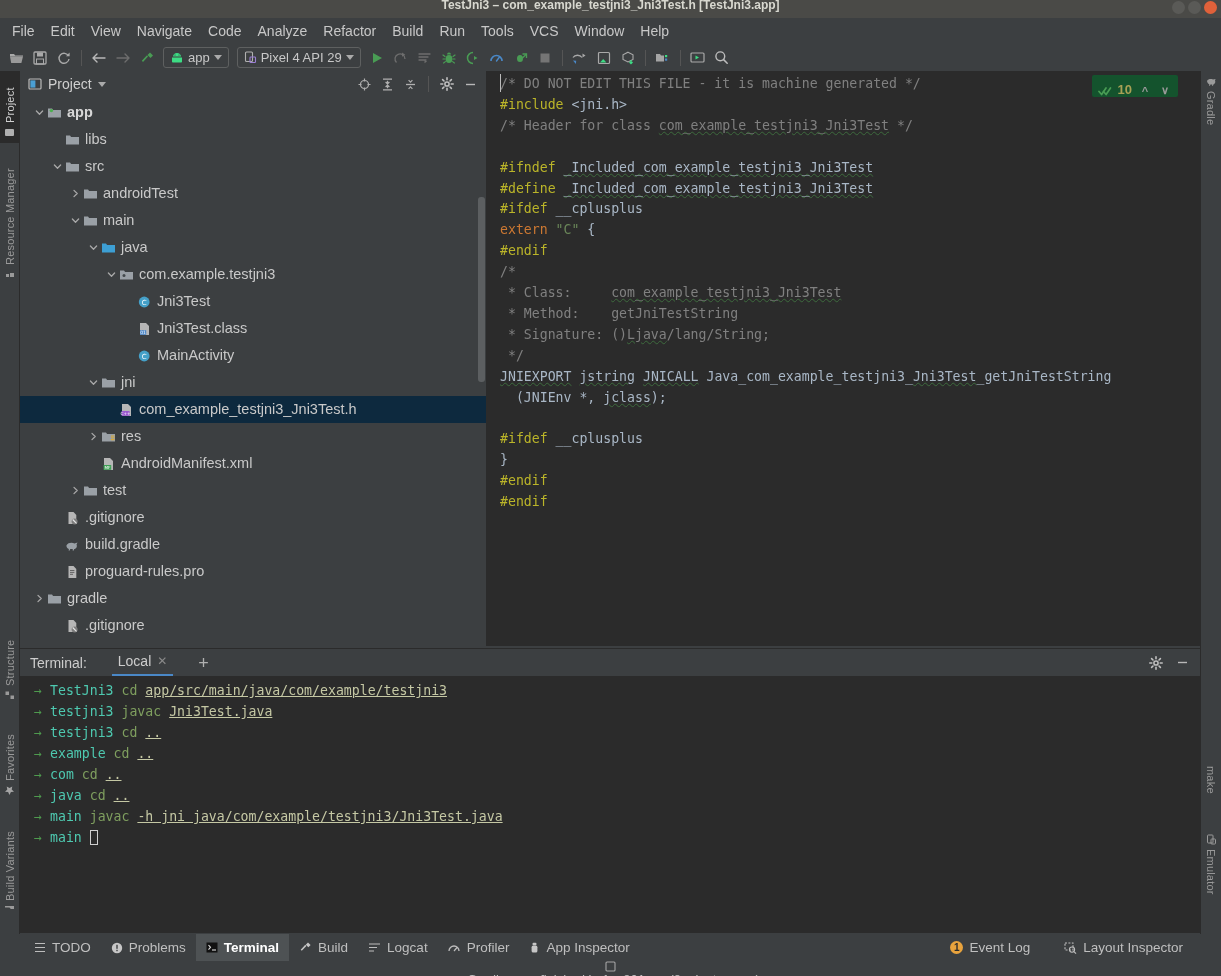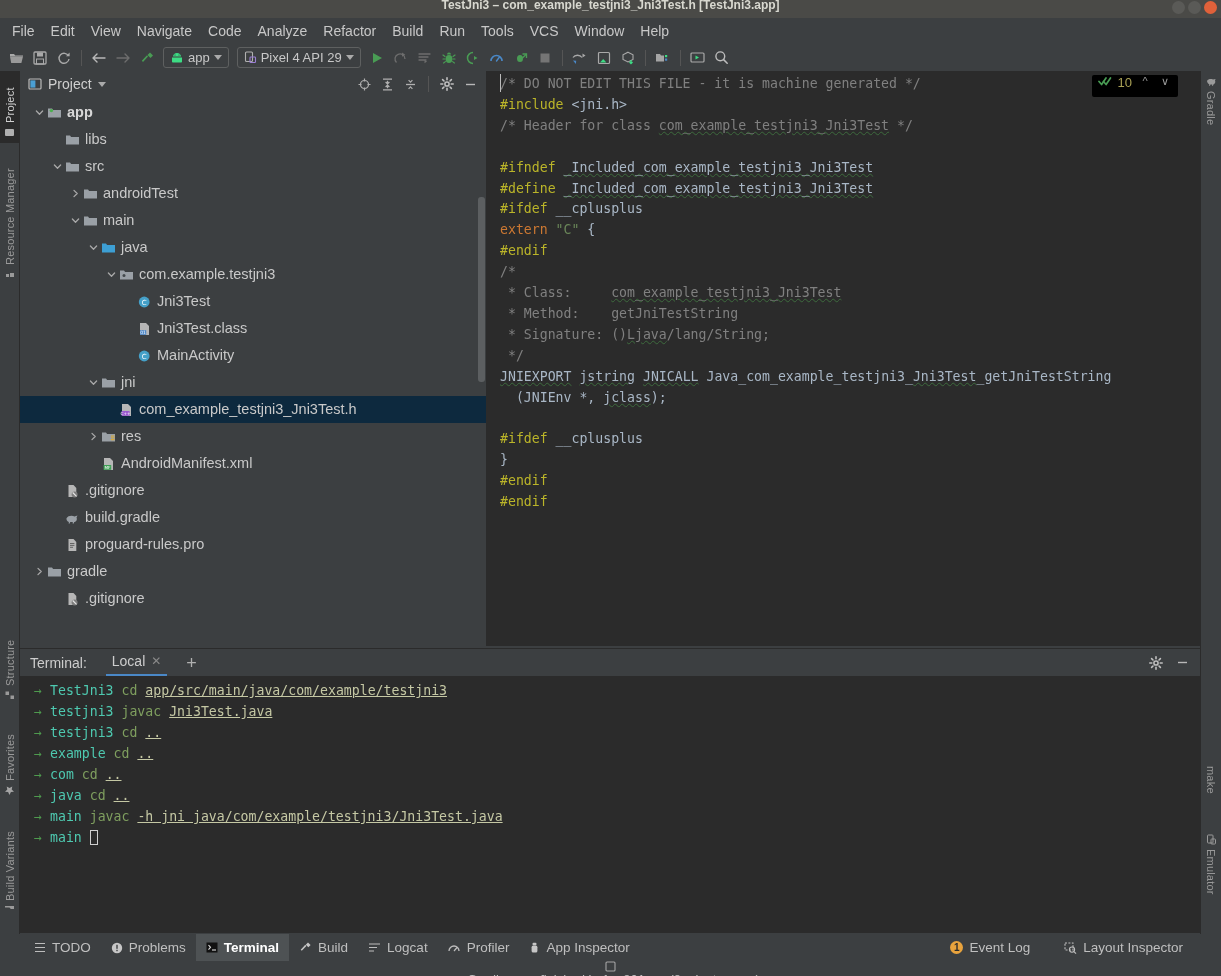--- a/index.html
+++ b/index.html
@@ -124,37 +124,37 @@
   .c-comment { color: #808080; }
   .c-pre { color: #bbb529; }
   .c-str { color: #6a8759; }
   .c-kw { color: #cc7832; }
   .squiggle { text-decoration: underline; text-decoration-style: wavy; text-decoration-color: #3d6a3d; text-decoration-thickness: 1px; }
   .caret-line {
     position: absolute; left: 12px; top: 3px; width: 1px; height: 18px; background: #bbb;
   }
   .inspect-widget {
     position: absolute; right: 22px; top: 4px; height: 22px;
-    display: flex; align-items: flex-start; gap: 6px; padding: 0 6px;
-    background: #000000; border-radius: 2px; font-size: 12.5px; color: #9a9a9a;
+    display: flex; align-items: flex-end; gap: 6px; padding: 0 6px;
+    background: #14532d; border-radius: 2px; font-size: 12.5px; color: #9a9a9a; font-weight: bold;
   }
   .insp-count { color: #a9a055; font-size: 13px; }
   .chev { font-size: 11px; color: #999; width: 14px; text-align: center; }
   .ed-scrollbar {
     position: absolute; right: 0; top: 0; width: 12px; height: 575px; background: #2b2b2b;
   }
 
   
   .term-panel {
     position: absolute; left: 20px; top: 648px; width: 1180px; height: 285px;
     background: #2b2b2b; border-top: 1px solid #2b2b2b;
   }
   .term-header {
     height: 27px; background: #3c3f41; display: flex; align-items: center;
-    padding-left: 10px; gap: 9px;
+    padding-left: 10px; gap: 15px;
   }
   .term-label { font-size: 14px; color: #cdcdcd; margin-right: 10px; }
   .term-tab {
     font-size: 14px; color: #cdcdcd; padding: 4px 6px 5px 6px;
     border-bottom: 2px solid #4a88c7; display: flex; align-items: center; gap: 6px;
   }
   .term-tab .x { font-size: 12px; color: #8a8a8a; }
   .term-plus { font-size: 18px; color: #b0b0b0; padding: 0 10px; line-height: 1; }
   .term-hicons { margin-left: auto; display: flex; align-items: center; gap: 6px; padding-right: 8px; }
   .term-body {
@@ -649,20 +649,33 @@
             <span class="arrow"></span>
             <span class="ficon">
               <svg width="15" height="14" viewBox="0 0 15 14">
                 <path d="M3 1h6l3 3v9H3z" fill="#b6b6b6"></path>
                 <rect x="2.6" y="8" width="7.6" height="4.8" fill="#3ea055"></rect>
                 <text x="6.4" y="12" font-size="4.2" fill="#fff" text-anchor="middle" font-family="DejaVu Sans, sans-serif">MF</text>
               </svg>
             </span>
             <span class="tlabel">AndroidManifest.xml</span>
           </div>
+          <div class="trow" style="padding-left: 48px;">
+            <span class="arrow">
+              <svg width="9" height="9" viewBox="0 0 9 9">
+                <path d="M3 1.4L6.2 4.5 3 7.6" fill="none" stroke="#a8a8a8" stroke-width="1.3" stroke-linecap="round" stroke-linejoin="round"></path>
+              </svg>
+            </span>
+            <span class="ficon">
+              <svg width="15" height="14" viewBox="0 0 15 14">
+                <path d="M1 2.6h4l1.1 1.4H14v7.4H1z" fill="#9aa0a6"></path>
+              </svg>
+            </span>
+            <span class="tlabel">test</span>
+          </div>
           <div class="trow" style="padding-left: 30px;">
             <span class="arrow"></span>
             <span class="ficon">
               <svg width="15" height="14" viewBox="0 0 15 14">
                 <path d="M3.5 1h5l2.8 3v9H3.5z" fill="#b6b6b6"></path>
                 <circle cx="9.6" cy="10.4" r="3" fill="#7d7d7d"></circle>
                 <path d="M7.7 8.5l3.8 3.8" stroke="#e8e8e8" stroke-width="1.1"></path>
               </svg>
             </span>
             <span class="tlabel">.gitignore</span>

